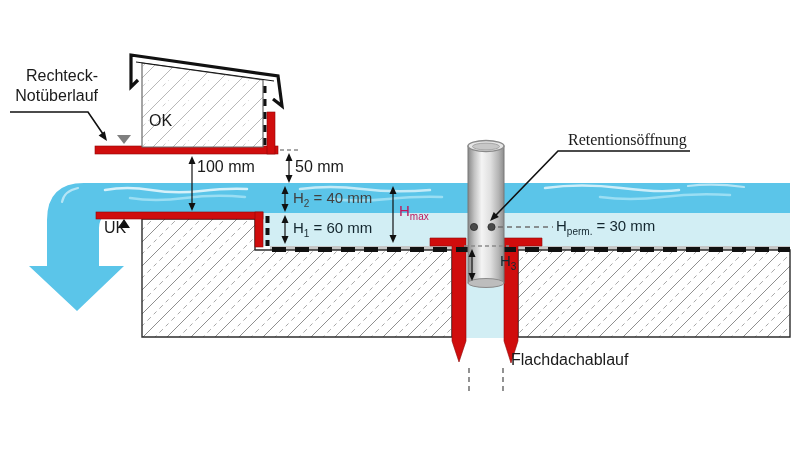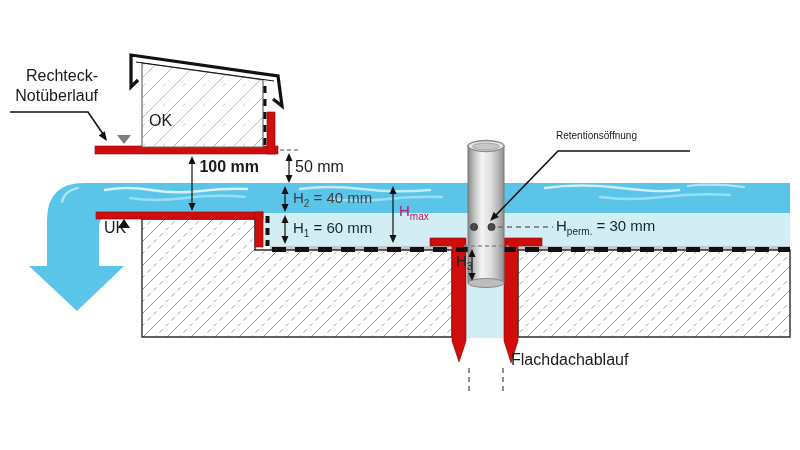--- a/index.html
+++ b/index.html
@@ -7,28 +7,28 @@
     position:relative;width:800px;height:450px;background:#ffffff;overflow:hidden;
     font-family:"Liberation Sans",sans-serif;color:#1a1a1a;
   }
   #diagram-svg{position:absolute;left:0;top:0;}
   .lbl{position:absolute;white-space:nowrap;font-size:16px;line-height:1.2;color:#1a1a1a;}
   .lbl.small{font-size:15px;}
   .lbl sub{font-size:10px;line-height:0;}
   #rechteck-label{left:6px;top:66px;width:92px;text-align:right;line-height:20px;}
   #ok-label{left:109px;top:111px;margin-left:40px;}
   #uk-label{left:104px;top:218px;}
-  #dim100-label{left:197px;top:157px;width:62px;text-align:right;font-weight:bold;}
+  #dim100-label{left:197px;top:157px;width:62px;text-align:left;}
   #dim60-label{left:295px;top:157px;}
   #h2-label{left:293px;top:189px;color:#404040;}
   #h1-label{left:293px;top:219px;color:#13262e;}
   #hmax-label{left:399px;top:202px;color:#be185d;}
-  #h3-label{left:456px;top:252px;color:#13262e;text-align:center;}
+  #h3-label{left:500px;top:252px;color:#13262e;text-align:center;}
   #hperm-label{left:556px;top:217px;color:#13262e;text-align:center;}
-  #retention-label{left:556px;top:130px;font-size:10px;}
+  #retention-label{left:568px;top:130px;font-size:16px;font-family:Liberation Serif, serif;}
   #flachdach-label{left:511px;top:350px;}
 </style>
 </head>
 <body>
 
 <div id="stage">
 
 <svg id="diagram-svg" width="800" height="450" viewBox="0 0 800 450">
   <defs>
     <pattern id="hatch" width="24" height="24" patternUnits="userSpaceOnUse">

